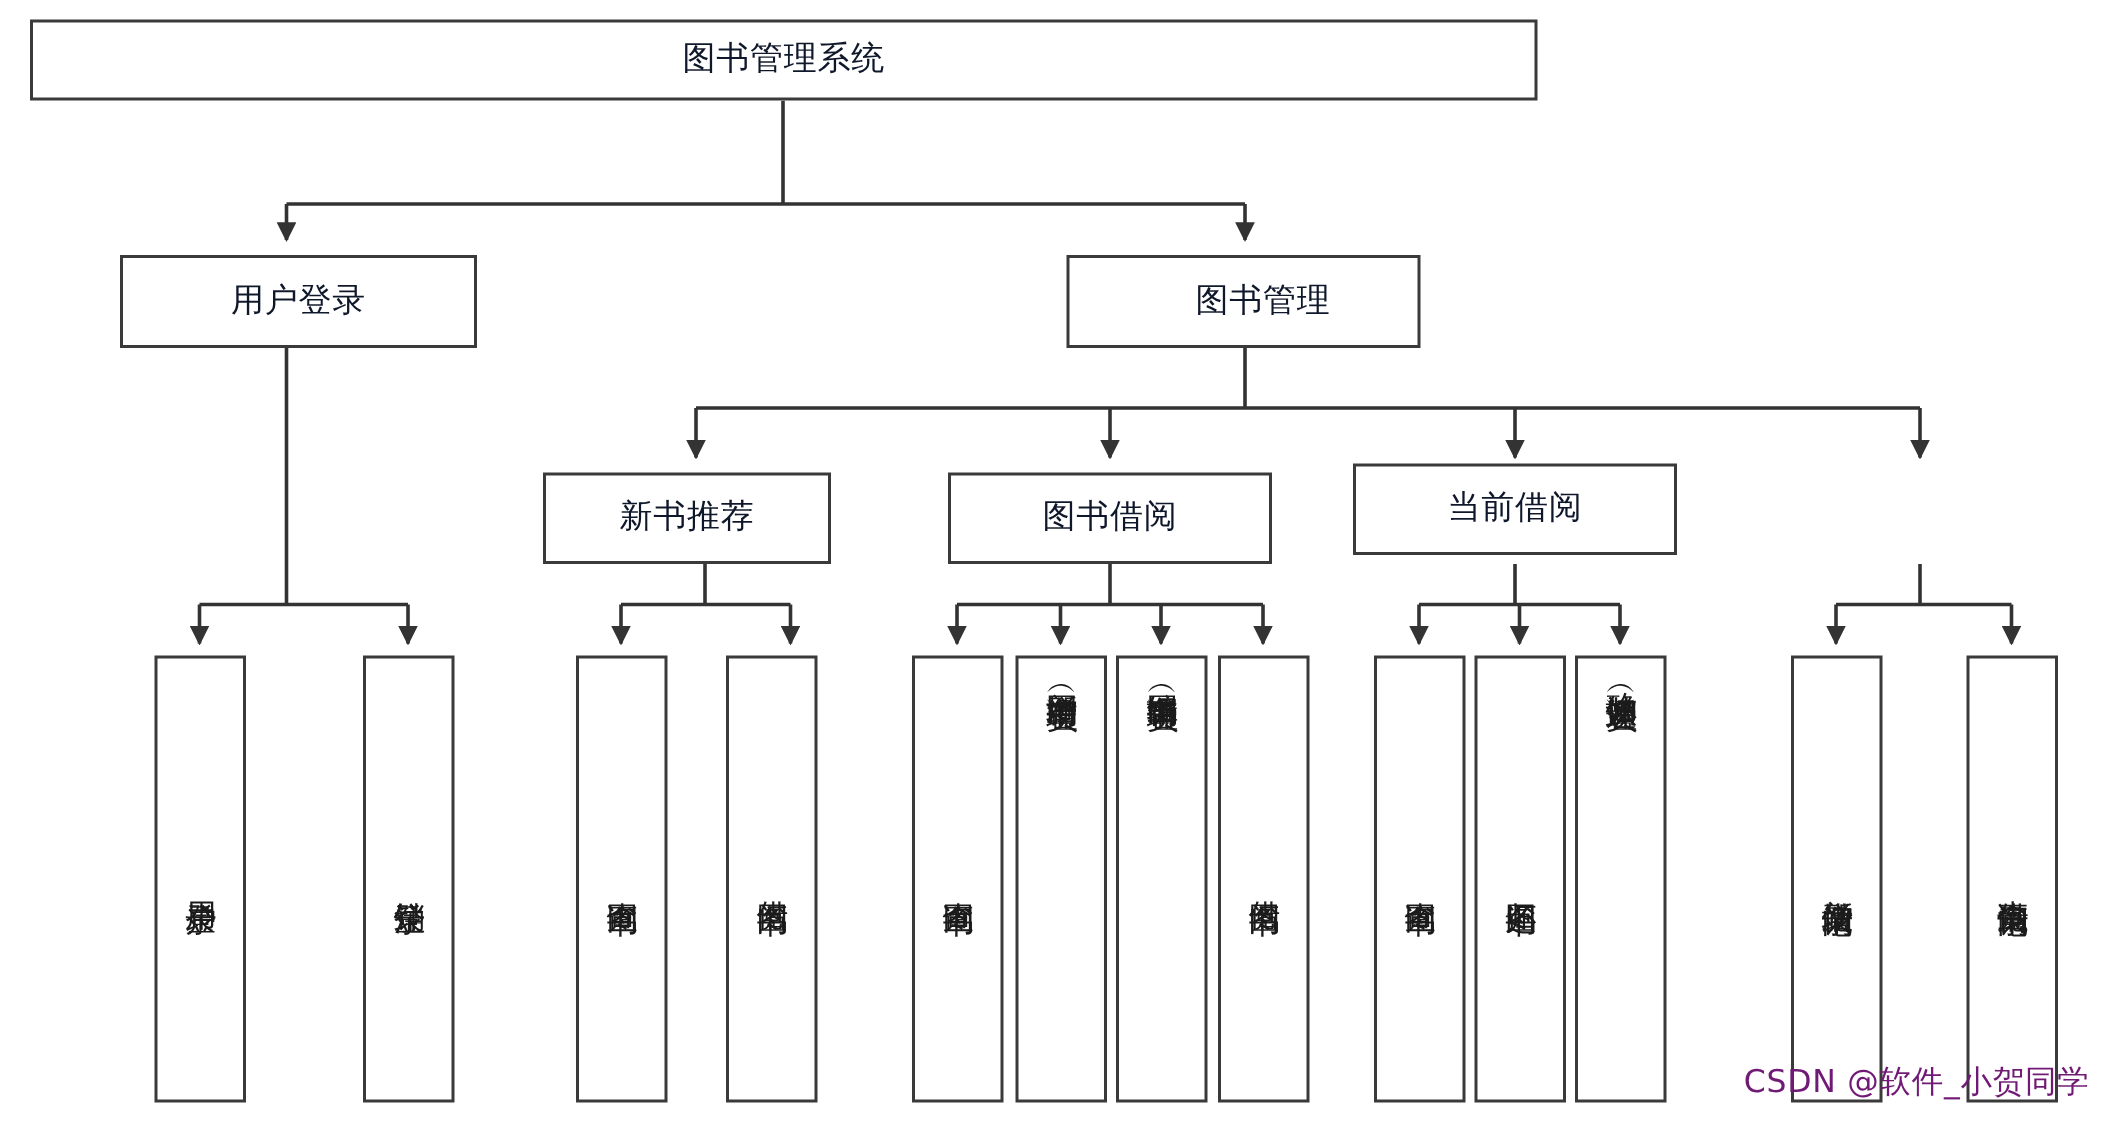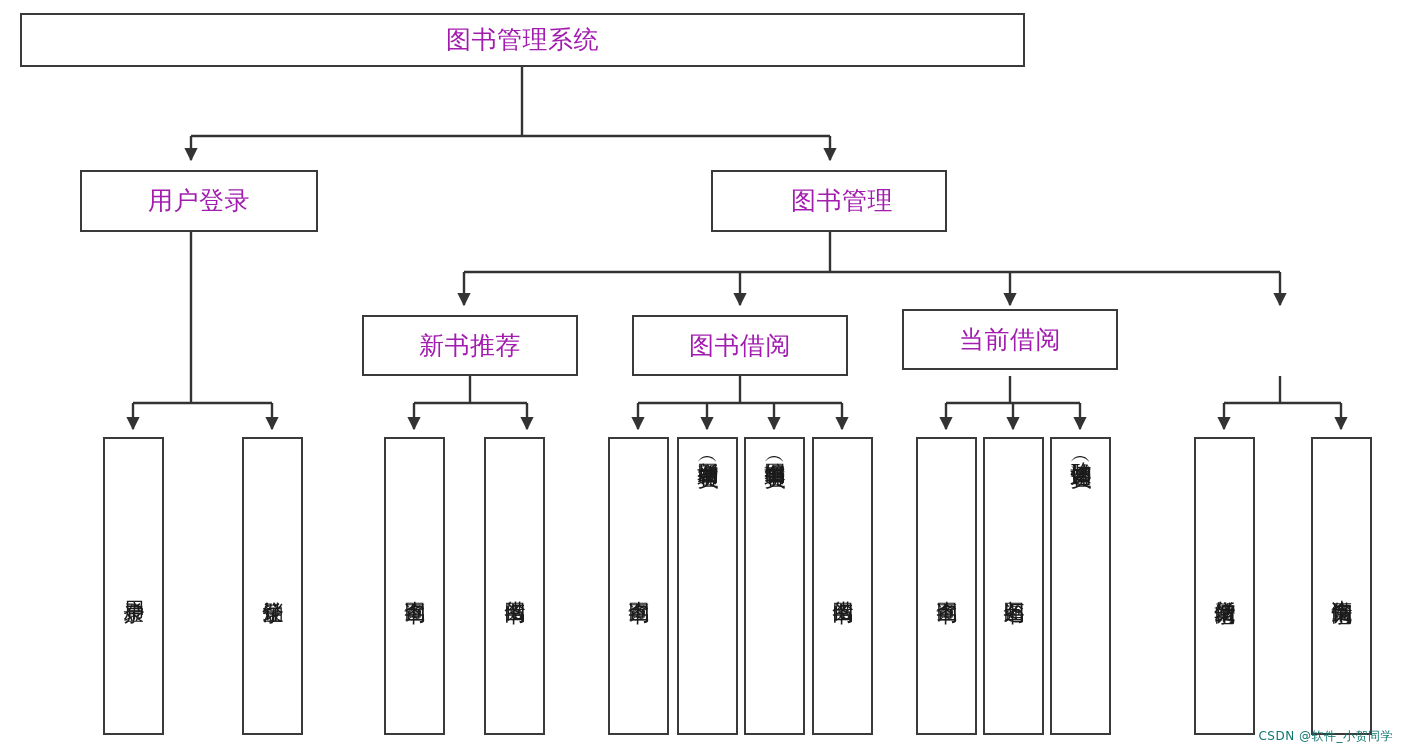--- a/index.html
+++ b/index.html
@@ -29,22 +29,22 @@
     box-sizing: border-box;
     background: #ffffff;
     border: 2px solid #3a3a3a;
     display: flex;
     align-items: center;
     justify-content: center;
     z-index: 5;
   }
   .node.root-node   { border-width: 2px; }
   .node .lbl-h {
-    font-size: 25px;
-    color: #a21caf;
+    font-size: 22px;
+    color: #0f172a;
     line-height: 1.1;
     letter-spacing: 0.5px;
     white-space: nowrap;
   }
   .node.leaf {
     align-items: flex-start;
     justify-content: center;
     padding-top: 0;
   }
   .node.leaf .lbl-v {
@@ -64,23 +64,23 @@
     align-items: center;
     justify-content: center;
   }
   .leaf-inner.top-align {
     align-items: flex-start;
     padding-top: 6px;
   }
   .watermark {
     position: absolute;
     right: 12px;
-    bottom: 2px;
-    font-size: 12px;
-    color: #0f766e;
+    bottom: 12px;
+    font-size: 21px;
+    color: #701a75;
     z-index: 20;
     white-space: nowrap;
     letter-spacing: 0.5px;
   }
 </style>
 </head>
 <body>
 
 <div id="canvas">
 
@@ -139,21 +139,21 @@
   </div>
 
   <div class="node" style="left:80px; top:170px; width:238px; height:62px;">
     <span class="lbl-h">用户登录</span>
   </div>
 
   <div class="node" style="left:711px; top:170px; width:236px; height:62px;padding-left:26px;">
     <span class="lbl-h">图书管理</span>
   </div>
 
-  <div class="node" style="left:362px; top:315px; width:216px; height:61px;">
+  <div class="node" style="left:362px; top:315px; width:192px; height:61px;">
     <span class="lbl-h">新书推荐</span>
   </div>
 
   <div class="node" style="left:632px; top:315px; width:216px; height:61px;">
     <span class="lbl-h">图书借阅</span>
   </div>
 
   <div class="node" style="left:902px; top:309px; width:216px; height:61px;">
     <span class="lbl-h">当前借阅</span>
   </div>

